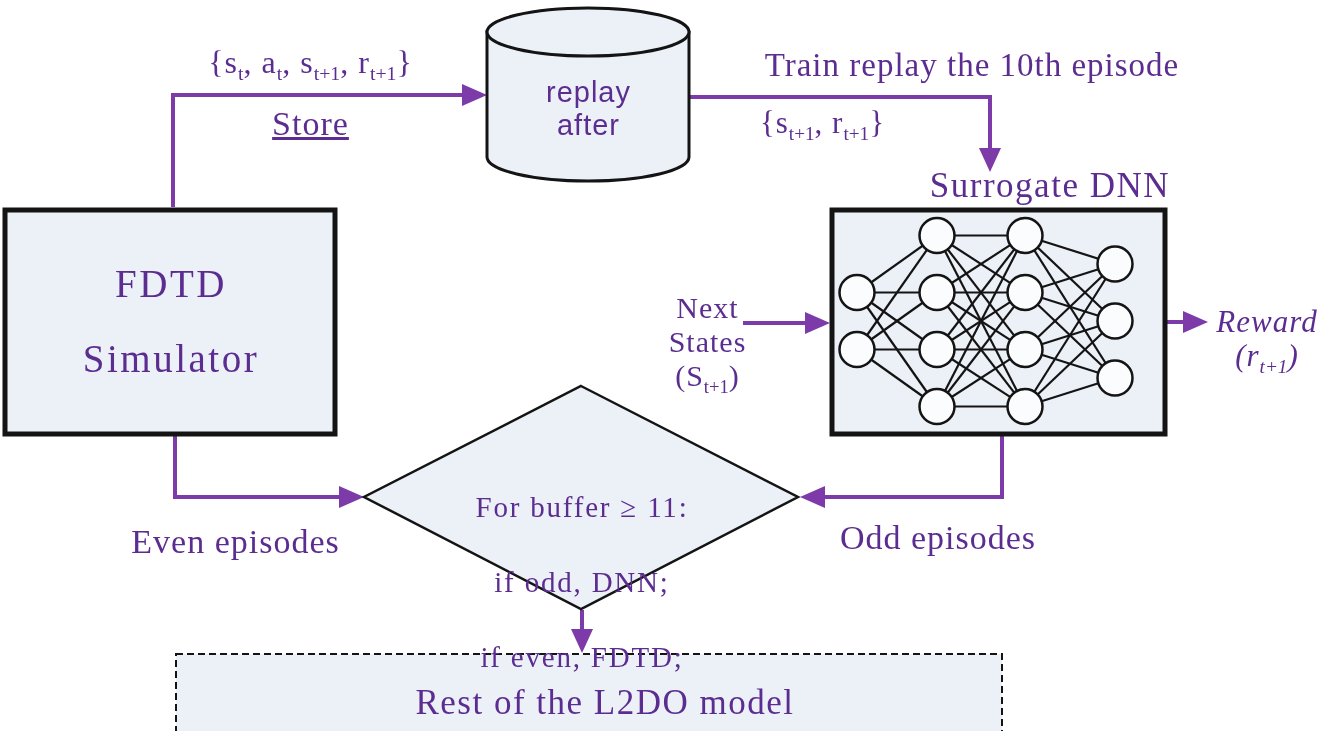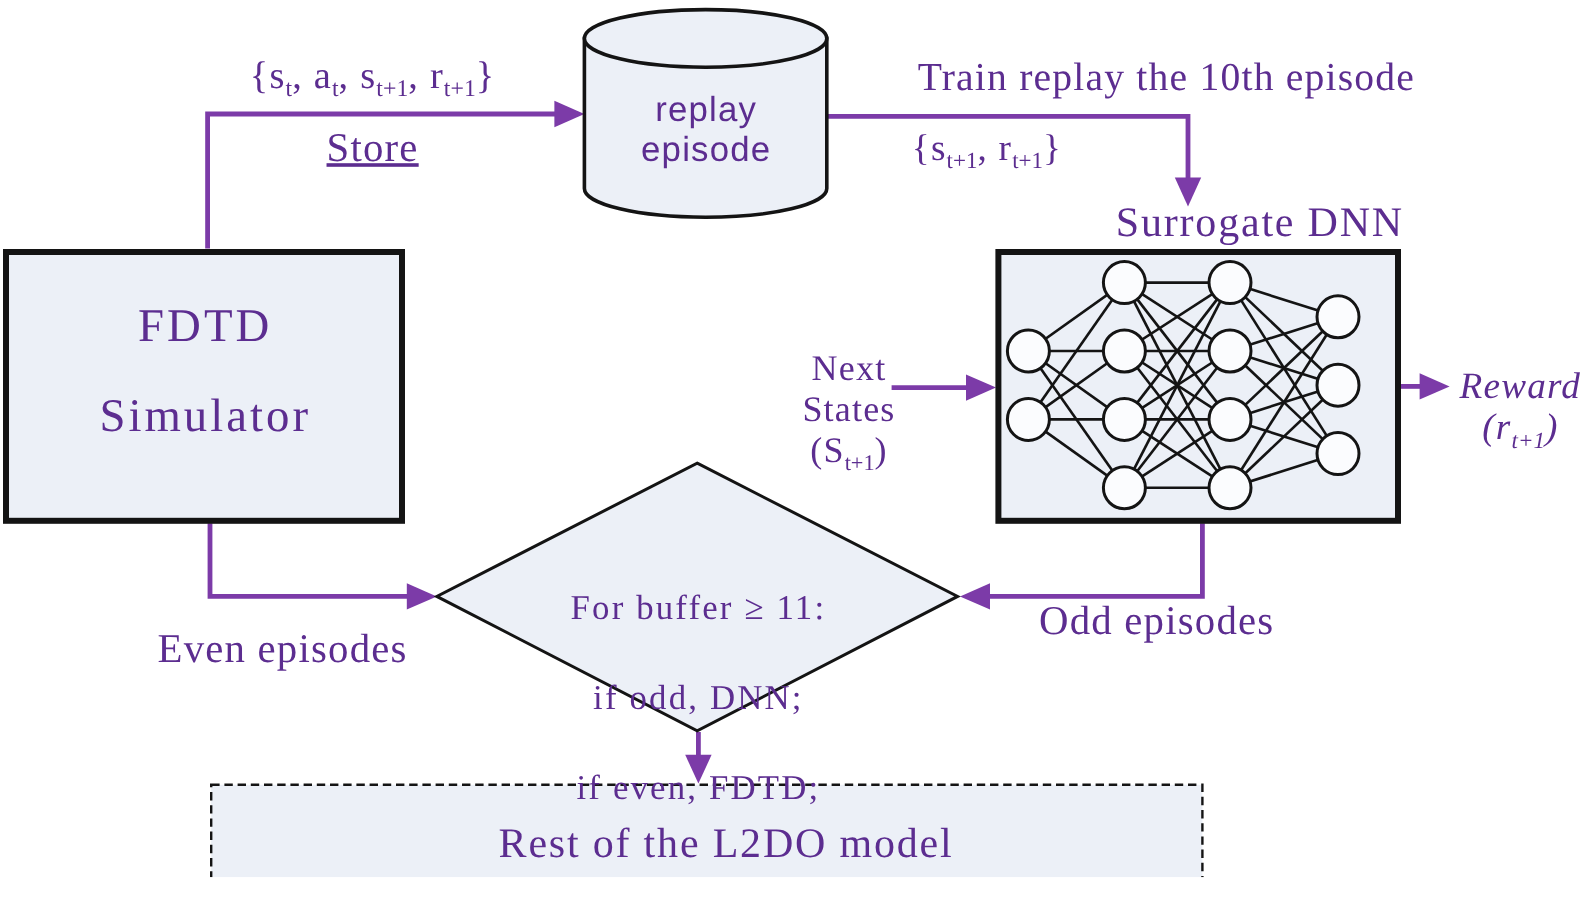--- a/index.html
+++ b/index.html
@@ -21,29 +21,29 @@
   .t sub{font-size:62%;line-height:0;letter-spacing:0;}
   .center{text-align:center;}
   .sans{font-family:"Liberation Sans", sans-serif;}
 
   #store-tuple   {left:158px; top:44px;  width:305px; font-size:32px;}
   #store-word    {left:158px; top:104px; width:305px; font-size:34px;text-decoration:underline;}
   #train-word    {left:737px; top:47px;  width:470px; font-size:33px;}
   #train-tuple   {left:745px; top:105px; width:155px; font-size:31px;}
   #surrogate     {left:827px; top:166px; width:343px; font-size:35px; letter-spacing:1.5px;text-align:right;}
   #replay        {left:487px; top:76px;  width:203px; font-size:29px; line-height:1.14;}
-  #fdtd          {left:6px;   top:198px; width:330px; height:224px; font-size:39px;
+  #fdtd          {left:6px;   top:210px; width:330px; height:224px; font-size:39px;
                   display:flex;align-items:center;justify-content:center;
                   line-height:1.92; letter-spacing:2.5px;}
   #nextstates    {left:650px; top:291px; width:115px; font-size:30px; line-height:1.13;}
   #reward        {left:1211px;top:305px; width:112px; font-size:31px; line-height:1.1;font-style:italic;}
   #decision      {left:431px; top:451px; width:302px; font-size:29px; line-height:1.3;
                   letter-spacing:1.8px;}
   #even-label    {left:108px; top:522px; width:255px; font-size:34px;}
-  #odd-label     {left:814px; top:498px; width:248px; font-size:34px;text-align:right;}
+  #odd-label     {left:814px; top:518px; width:248px; font-size:34px;}
   #rest-label    {left:192px; top:654px; width:826px; height:99px; font-size:35px;
                   display:flex;align-items:center;justify-content:center; letter-spacing:1.5px;}
 </style>
 </head>
 <body>
 
 <div class="canvas">
 
   <svg width="1323" height="755" viewBox="0 0 1323 755">
 
@@ -129,21 +129,21 @@
 
     <rect x="176" y="654" width="826" height="99" fill="#ECF0F7" stroke="#141414" stroke-width="2" stroke-dasharray="7 4"></rect>
   </svg>
 
   <div class="t center" id="store-tuple">{s<sub>t</sub>, a<sub>t</sub>, s<sub>t+1</sub>, r<sub>t+1</sub>}</div>
   <div class="t center" id="store-word">Store</div>
   <div class="t center" id="train-word">Train replay the 10th episode</div>
   <div class="t center" id="train-tuple">{s<sub>t+1</sub>, r<sub>t+1</sub>}</div>
   <div class="t center" id="surrogate">Surrogate DNN</div>
   <div class="t center sans" id="replay">replay
-episode</div>
+after</div>
   <div class="t center" id="fdtd">FDTD
 Simulator</div>
   <div class="t center" id="nextstates">Next
 States
 (S<sub>t+1</sub>)</div>
   <div class="t center" id="reward">Reward
 (r<sub>t+1</sub>)</div>
   <div class="t center" id="decision">
     <div>For buffer ≥ 11:</div>
     <div>if odd, DNN;</div>

